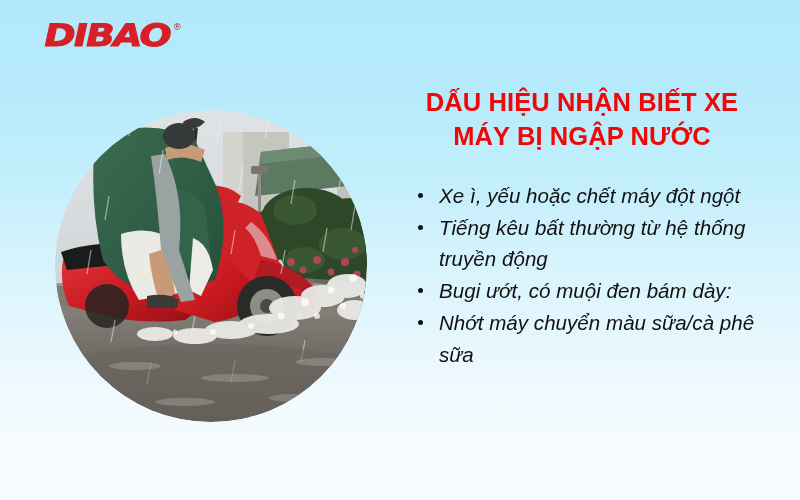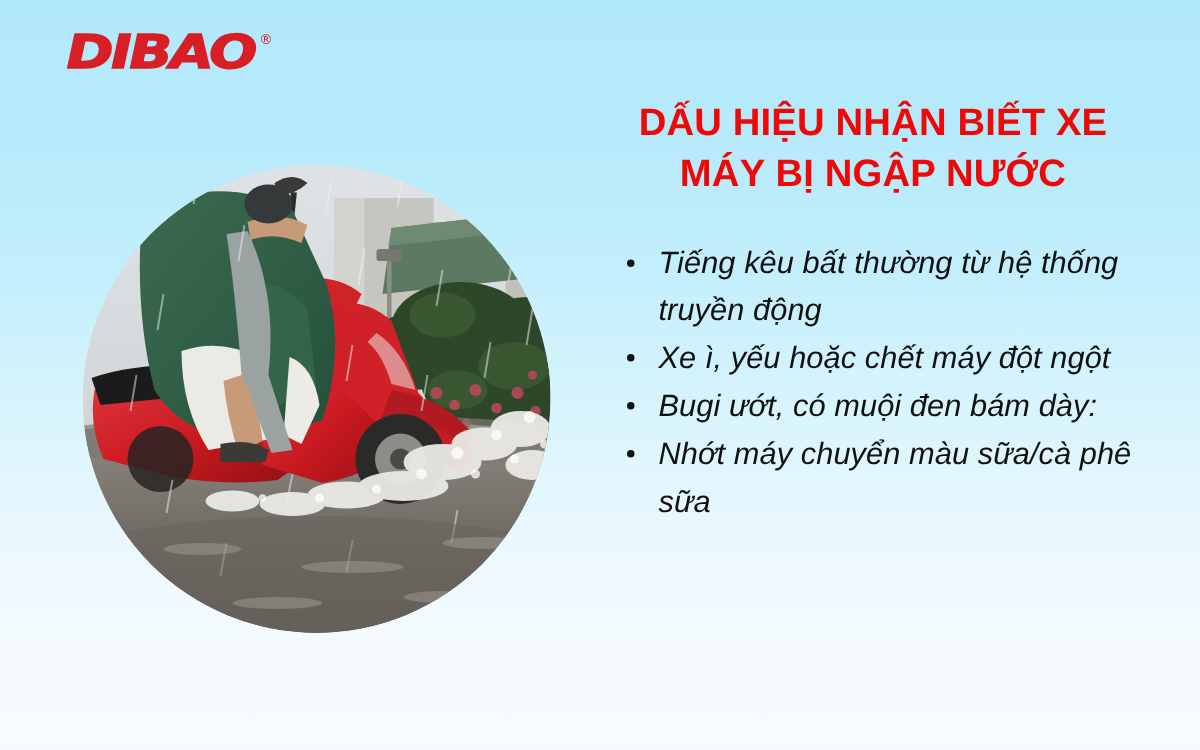--- a/index.html
+++ b/index.html
@@ -62,20 +62,21 @@
   }
   #title {
     color:#ef0808;
     font-family:"Liberation Sans", sans-serif;
     font-weight:bold;
     font-size:25.5px;
     line-height:1.33;
     text-align:center;
     letter-spacing:0.1px;
     padding:0 4px;
+    margin-top:20px;
   }
   #bullets {
     margin-top:26px;
     padding-left:26px;
     list-style:none;
   }
   #bullets li {
     position:relative;
     color:#111111;
     font-family:"Liberation Sans", sans-serif;
@@ -269,20 +270,20 @@
           <ellipse cx="240" cy="288" rx="26" ry="4"></ellipse>
         </g>
       </g>
     </svg>
   </div>
 
   <div id="right">
     <div id="title">DẤU HIỆU NHẬN BIẾT XE MÁY BỊ NGẬP NƯỚC</div>
 
     <ul id="bullets">
+      <li> Xe ì, yếu hoặc chết máy đột ngột</li>
       <li>Tiếng kêu bất thường từ hệ thống truyền động</li>
-      <li> Xe ì, yếu hoặc chết máy đột ngột</li>
       <li>Bugi ướt, có muội đen bám dày:</li>
       <li>Nhớt máy chuyển màu sữa/cà phê sữa</li>
     </ul>
   </div>
 
 </div>
 
 </body></html>

